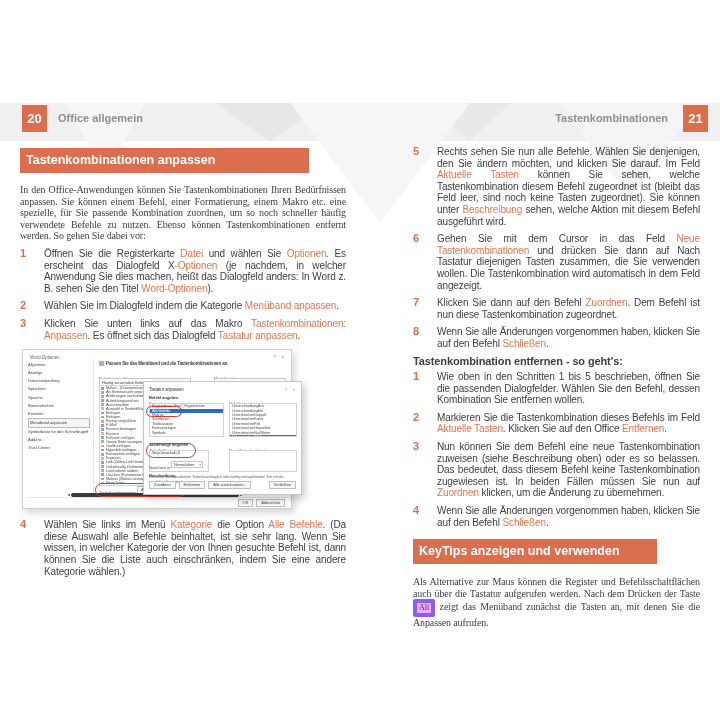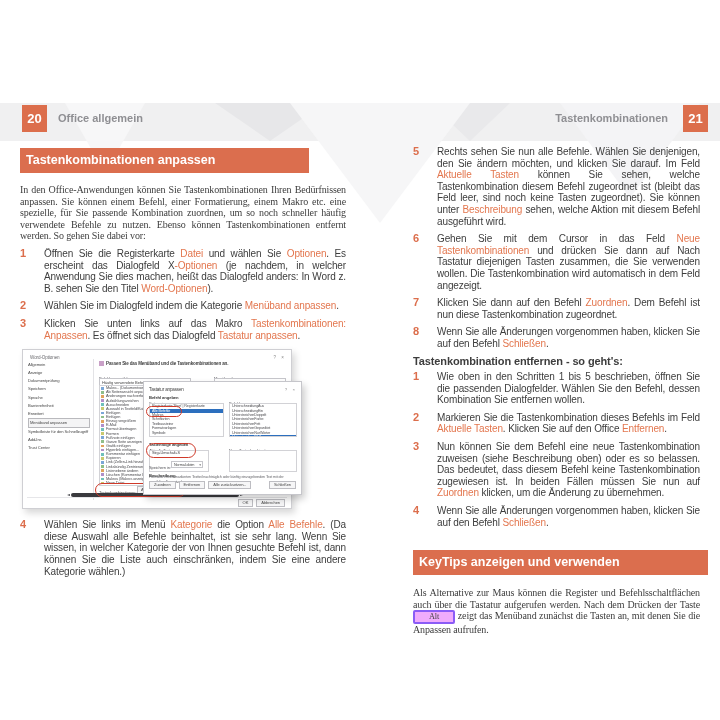--- a/index.html
+++ b/index.html
@@ -22,29 +22,29 @@
   .plabel{position:absolute;top:112px;font-size:11px;font-weight:bold;color:#8f8f93;}
   .plL{left:58px;text-align:center;} .plR{right:52px;text-align:center;}
 
   
   .col{position:absolute;color:#3d3d3d;font-size:10px;line-height:11.6px;letter-spacing:-0.12px;}
   .colL{left:20px;top:148px;width:326px;}
   .colR{left:413px;top:146px;width:287px;}
   .hbar{background:#db6e4e;color:#fff;font-weight:bold;font-size:12.5px;height:25px;
     display:flex;align-items:center;padding-left:6px;box-sizing:border-box;letter-spacing:0;}
   .hbar1{width:289px;margin-bottom:11px;}
-  .hbar2{width:295px;margin-top:22px;margin-bottom:12px;}
+  .hbar2{width:244px;margin-top:11px;margin-bottom:12px;}
   p.body{margin:0 0 6px 0;text-align:justify;font-family:Liberation Serif, serif;}
   .step{display:flex;margin-bottom:6px;}
   .stepnum{width:24px;flex:none;color:#dc6e4c;font-weight:bold;font-size:11px;}
   .steptext{flex:1;text-align:justify;}
   .accent{color:#e3764e;}
   .subhead{font-weight:bold;margin:2px 0 4px 0;font-size:11px;}
-  .keycap{display:inline-block;border:2px solid #8b5cf6;border-radius:2px;background:#f0abfc;
-    padding:0 14px;font-size:8.3px;line-height:9.5px;vertical-align:baseline;color:#444;}
+  .keycap{display:inline-block;border:4px solid #8b5cf6;border-radius:2px;background:#f0abfc;
+    padding:0 2px;font-size:8.3px;line-height:9.5px;vertical-align:baseline;color:#444;}
 
   
   .figure{position:relative;width:326px;height:164px;margin:2px 0 8px 0;}
   .win{position:absolute;left:2px;top:2px;width:268px;height:158px;background:#fff;
     border:1px solid #cfcfd3;box-shadow:3px 4px 7px rgba(0,0,0,0.16);font-size:4.2px;color:#4a4a4a;}
   .wtitle{position:absolute;left:7px;top:2px;font-size:4.6px;color:#6d6d71;}
   .wctrl{position:absolute;right:5px;top:2px;font-size:4.6px;color:#8a8a8a;letter-spacing:2px;}
   .sidebar{position:absolute;left:5px;top:11px;width:62px;}
   .sbitem{font-size:4.2px;line-height:8.1px;white-space:nowrap;overflow:hidden;}
   .sbitem.sel{border:1px solid #b9b9bd;background:#f4f4f5;padding-left:1px;}

